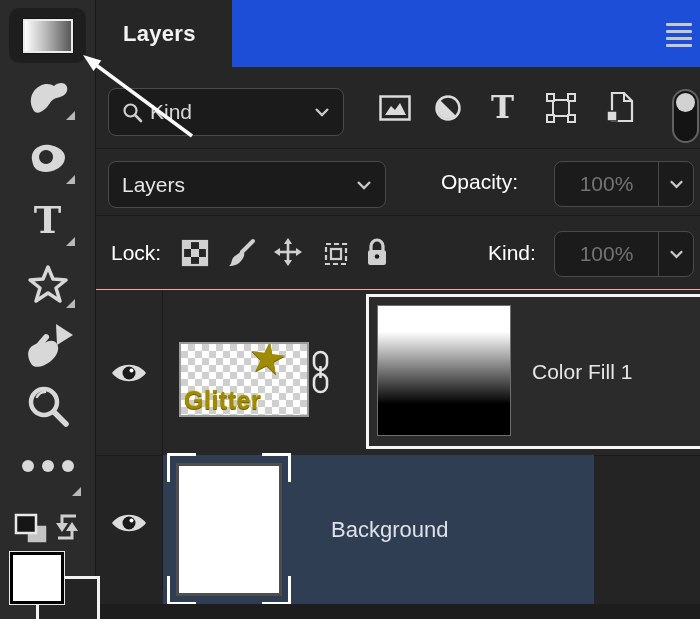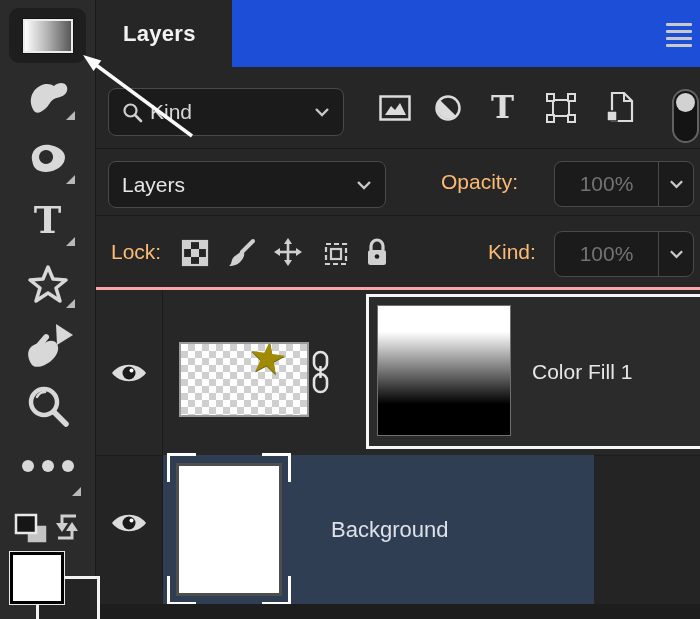--- a/index.html
+++ b/index.html
@@ -21,31 +21,31 @@
   
   .panel{position:absolute;left:96px;top:0;width:604px;height:619px;background:#262626;}
   .tabbar{position:absolute;left:0;top:0;width:604px;height:67px;background:#1d4ed8;}
   .tab{position:absolute;left:0;top:0;width:136px;height:67px;background:#262626;display:flex;align-items:center;
        padding-left:27px;box-sizing:border-box;font-size:22px;font-weight:700;color:#f2f2f2;letter-spacing:.3px;}
   .panel-menu{position:absolute;left:570px;top:23px;width:26px;cursor:pointer;}
   .panel-menu .bar{height:3px;background:#c9c9c9;margin-bottom:4px;border-radius:1px;}
   .rowsec{position:absolute;left:0;width:604px;box-sizing:border-box;}
   .filter-row{top:67px;height:82px;border-bottom:1px solid #1a1a1a;}
   .blend-row{top:149px;height:67px;border-bottom:1px solid #1a1a1a;}
-  .lock-row{top:216px;height:74px;border-bottom:3px solid #fca5a5;}
+  .lock-row{top:216px;height:74px;border-bottom:1px solid #fca5a5;}
   .dropdown{position:absolute;background:#1b1b1b;border:1px solid #4a4a4a;border-radius:8px;display:flex;
             align-items:center;padding:0 13px;box-sizing:border-box;color:#d8d8d8;font-size:21px;cursor:pointer;}
   .dd-kind{left:12px;top:21px;width:236px;height:48px;gap:7px;}
   .dd-blend{left:12px;top:12px;width:278px;height:47px;color:#e6e6e6;}
   .dd-chevron{margin-left:auto;}
   .flt{position:absolute;cursor:pointer;}
   .toggle{position:absolute;left:576px;top:22px;width:27px;height:54px;border-radius:15px;background:#141414;
           border:2px solid #626262;box-sizing:border-box;cursor:pointer;}
   .knob{position:absolute;left:2px;top:2px;width:19px;height:19px;border-radius:50%;background:#d2d2d2;}
-  .glabel{position:absolute;top:0;height:100%;display:flex;align-items:center;color:#fdba74;font-size:21px;}
+  .glabel{position:absolute;top:0;height:100%;display:flex;align-items:center;color:#ffffff;font-size:21px;}
   .valuebox{position:absolute;width:140px;height:46px;background:#1b1b1b;border:1px solid #4a4a4a;border-radius:8px;
             display:flex;align-items:stretch;box-sizing:border-box;cursor:pointer;}
   .vb-val{flex:1;display:flex;align-items:center;justify-content:center;color:#737373;font-size:21px;}
   .vb-sep{width:1px;background:#4a4a4a;}
   .vb-ch{width:34px;display:flex;align-items:center;justify-content:center;}
   .serifT{font-family:"DejaVu Serif",serif;font-weight:bold;font-size:31px;color:#dcdcdc;line-height:1;}
   
   .list{position:absolute;left:0;top:290px;width:604px;height:329px;background:#242424;}
   .lrow{position:absolute;left:0;width:604px;display:flex;}
   .row1{top:0;height:165px;background:#272727;border-bottom:1px solid #1b1b1b;}
@@ -300,20 +300,21 @@
         <div class="eye-cell">
           <svg width="38" height="26" viewBox="0 0 38 26">
             <path d="M2,13 C10,2 28,2 36,13 C28,24 10,24 2,13 Z" fill="#dcdcdc"></path>
             <circle cx="19" cy="13" r="6.5" fill="#1a1a1a"></circle>
             <circle cx="21.5" cy="10.5" r="2" fill="#fff"></circle>
           </svg>
         </div>
         <div class="rc">
           <div class="glit-thumb">
             <span class="glit-star">★</span>
+            <span class="glit-text">Glitter</span>
           </div>
           <div class="linkicon">
             <svg width="24" height="44" viewBox="0 0 24 44">
               <rect x="5" y="2" width="13" height="18" rx="6.5" fill="none" stroke="#e2e2e2" stroke-width="2.6"></rect>
               <rect x="5" y="24" width="13" height="18" rx="6.5" fill="none" stroke="#e2e2e2" stroke-width="2.6"></rect>
               <line x1="11.5" y1="16" x2="11.5" y2="28" stroke="#e2e2e2" stroke-width="2.6"></line>
             </svg>
           </div>
           <div class="selbox">
             <div class="mask-thumb"></div>

